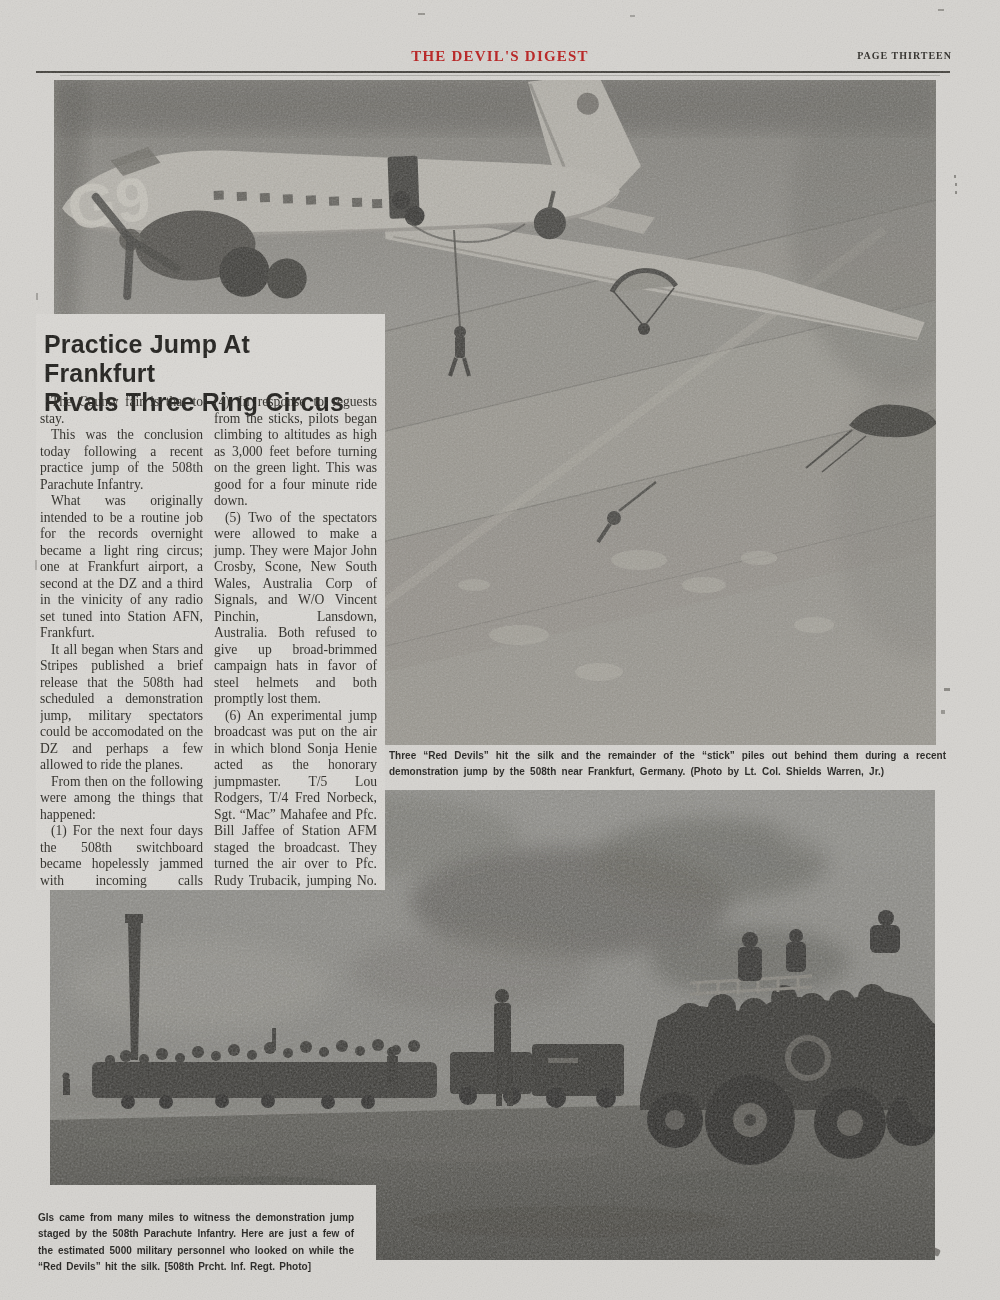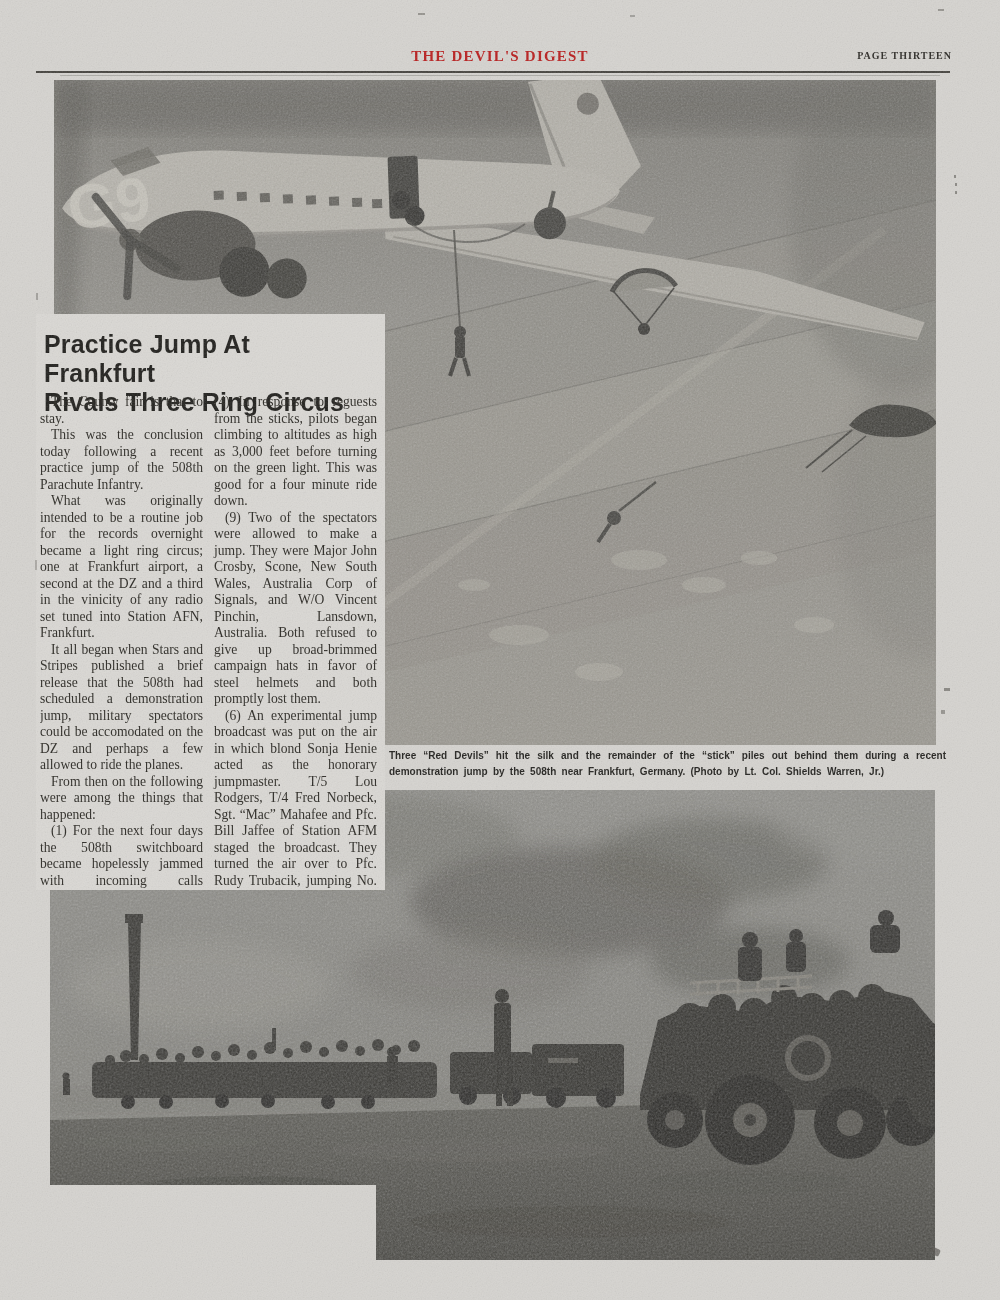--- a/index.html
+++ b/index.html
@@ -352,26 +352,27 @@
       <p>The County fair is that to stay.</p>
       <p>This was the conclusion today following a recent practice jump of the 508th Parachute Infantry.</p>
       <p>What was originally intended to be a routine job for the records overnight became a light ring circus; one at Frankfurt airport, a second at the DZ and a third in the vinicity of any radio set tuned into Station AFN, Frankfurt.</p>
       <p>It all began when Stars and Stripes published a brief release that the 508th had scheduled a demonstration jump, military spectators could be accomodated on the DZ and perhaps a few allowed to ride the planes.</p>
       <p>From then on the following were among the things that happened:</p>
       <p>(1) For the next four days the 508th switchboard became hopelessly jammed with incoming calls requesting reservations on the planes. Many requests came from units requiring space in battalion strength.</p>
 
     </div>
     <div class="col c2">
       <p>(4) In response to reguests from the sticks, pilots began climbing to altitudes as high as 3,000 feet before turning on the green light. This was good for a four minute ride down.</p>
-      <p>(9) Two of the spectators were allowed to make a jump. They were Major John Crosby, Scone, New South Wales, Australia Corp of Signals, and W/O Vincent Pinchin, Lansdown, Australia. Both refused to give up broad-brimmed campaign hats in favor of steel helmets and both promptly lost them.</p>
+      <p>(5) Two of the spectators were allowed to make a jump. They were Major John Crosby, Scone, New South Wales, Australia Corp of Signals, and W/O Vincent Pinchin, Lansdown, Australia. Both refused to give up broad-brimmed campaign hats in favor of steel helmets and both promptly lost them.</p>
       <p>(6) An experimental jump broadcast was put on the air in which blond Sonja Henie acted as the honorary jumpmaster. T/5 Lou Rodgers, T/4 Fred Norbeck, Sgt. “Mac” Mahafee and Pfc. Bill Jaffee of Station AFM staged the broadcast. They turned the air over to Pfc. Rudy Trubacik, jumping No. 13 with a 536, as he went out the door. The complete program lasted 25-minutes.</p>
     </div>
   </div>
 
   <div class="caption caption-mid">Three “Red Devils” hit the silk and the remainder of the “stick” piles out behind them during a recent demonstration jump by the 508th near Frankfurt, Germany.  (Photo by Lt. Col. Shields Warren, Jr.)</div>
+  <div class="caption caption-bottom">GIs came from many miles to witness the demonstration jump staged by the 508th Parachute Infantry. Here are just a few of the estimated 5000 military personnel who looked on while the “Red Devils” hit the silk. [508th Prcht. Inf. Regt. Photo]</div>
 
   <div class="speck" style="left:418px;top:13px;width:7px;height:2px;opacity:.5;"></div>
   <div class="speck" style="left:630px;top:15px;width:5px;height:2px;opacity:.4;"></div>
   <div class="speck" style="left:938px;top:9px;width:6px;height:2px;opacity:.5;"></div>
   <div class="speck" style="left:954px;top:175px;width:2px;height:3px;opacity:.6;"></div>
   <div class="speck" style="left:955px;top:183px;width:2px;height:3px;opacity:.6;"></div>
   <div class="speck" style="left:955px;top:191px;width:2px;height:3px;opacity:.6;"></div>
   <div class="speck" style="left:944px;top:688px;width:6px;height:3px;opacity:.6;"></div>
   <div class="speck" style="left:941px;top:710px;width:4px;height:4px;opacity:.5;"></div>
   <div class="speck" style="left:930px;top:1248px;width:10px;height:7px;opacity:.7;border-radius:2px;transform:rotate(25deg);"></div>

